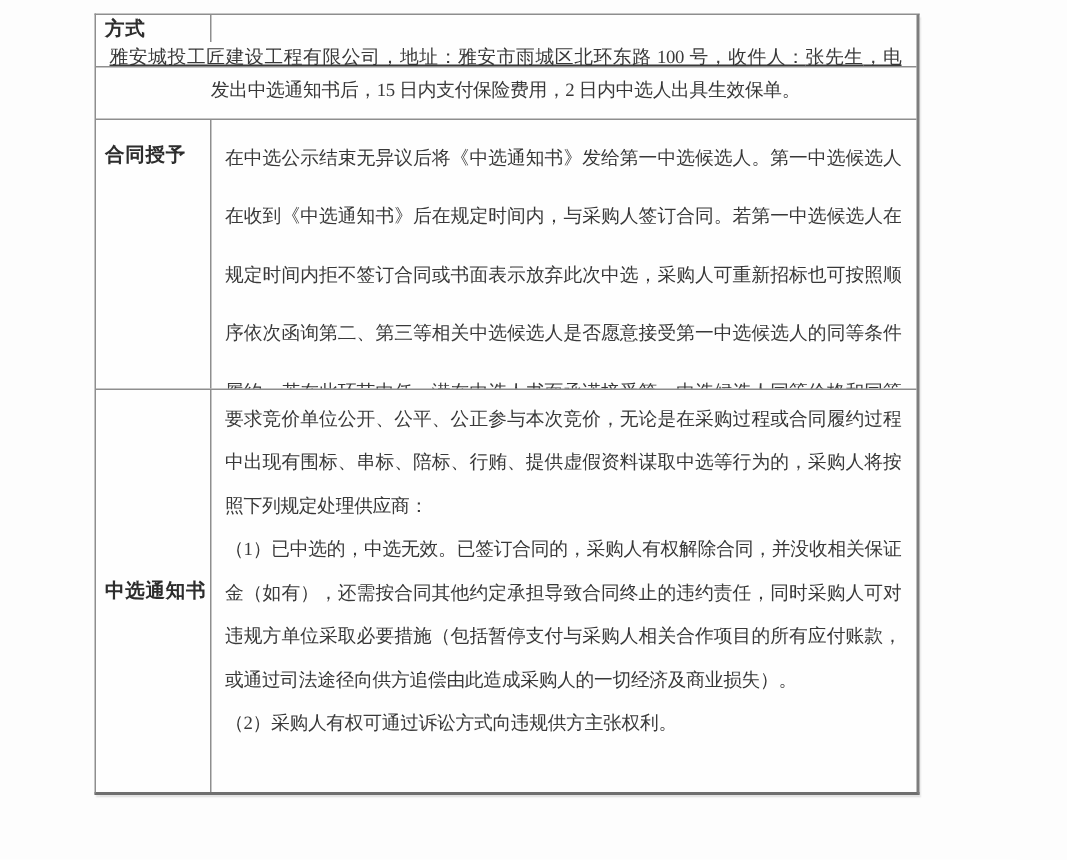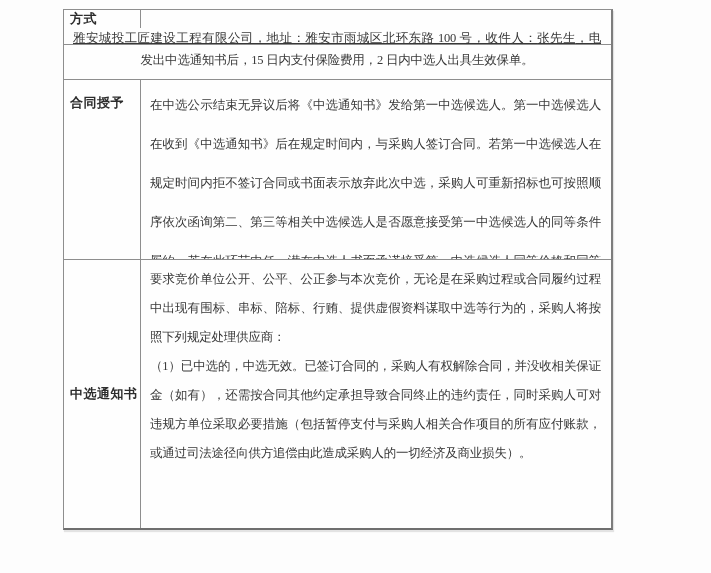--- a/index.html
+++ b/index.html
@@ -111,17 +111,18 @@
       </div>
     </div>
 
     <div class="row row-4">
       <div class="label-cell">
         <span>中选通知书</span>
       </div>
       <div class="content-cell">
         <p>要求竞价单位公开、公平、公正参与本次竞价，无论是在采购过程或合同履约过程中出现有围标、串标、陪标、行贿、提供虚假资料谋取中选等行为的，采购人将按照下列规定处理供应商：</p>
         <p>（1）已中选的，中选无效。已签订合同的，采购人有权解除合同，并没收相关保证金（如有），还需按合同其他约定承担导致合同终止的违约责任，同时采购人可对违规方单位采取必要措施（包括暂停支付与采购人相关合作项目的所有应付账款，或通过司法途径向供方追偿由此造成采购人的一切经济及商业损失）。</p>
+        <p>（2）采购人有权可通过诉讼方式向违规供方主张权利。</p>
       </div>
     </div>
 
   </div>
 </div>
 
 </body></html>

